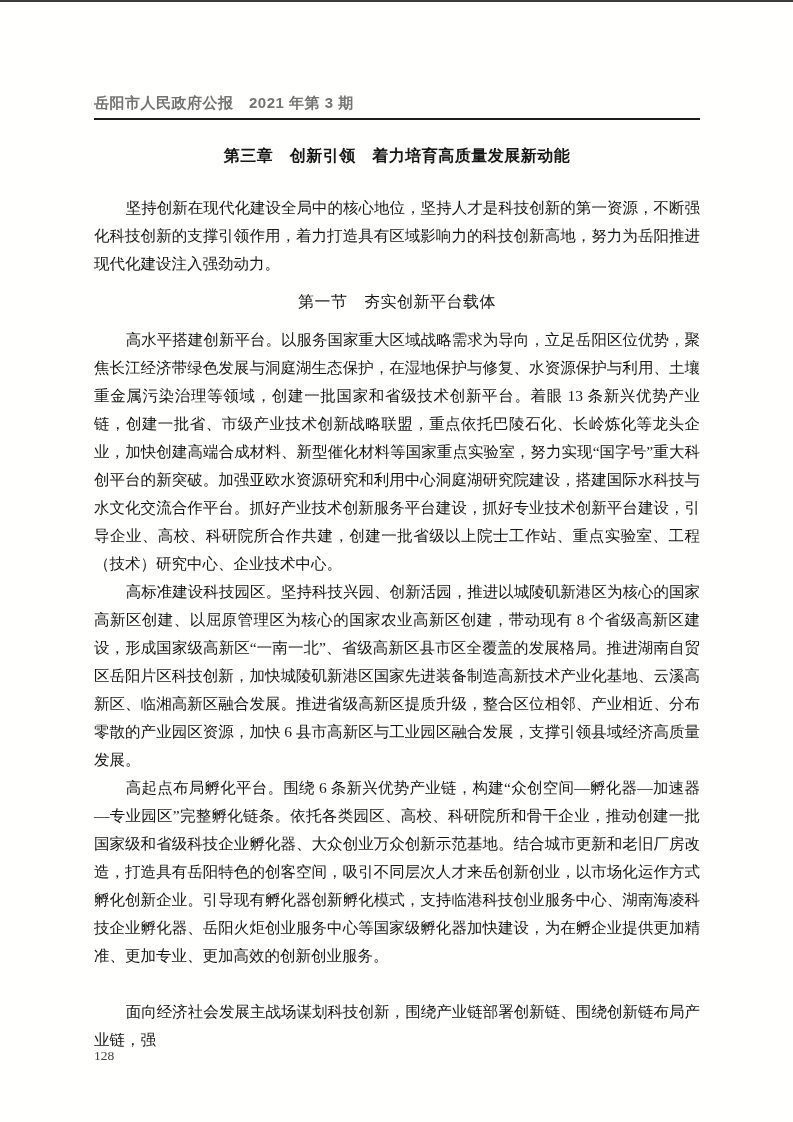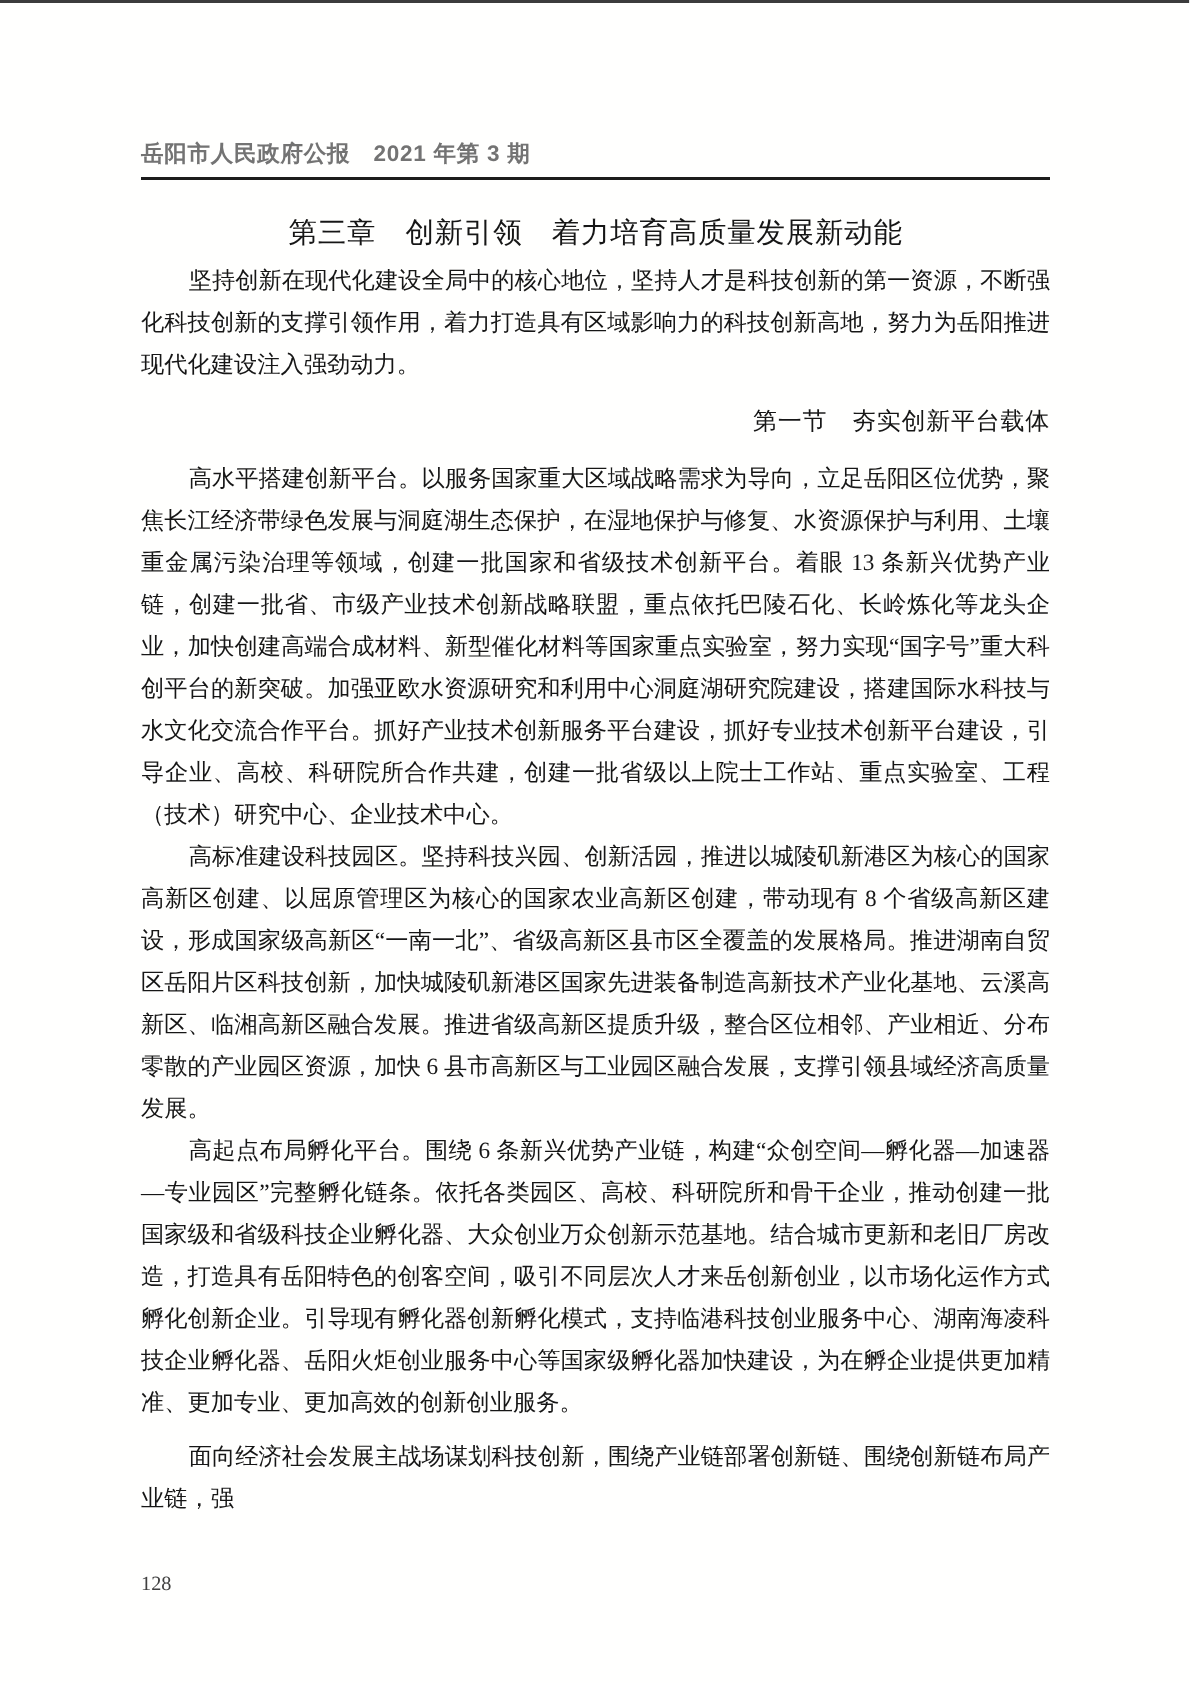--- a/index.html
+++ b/index.html
@@ -36,47 +36,47 @@
     font-size: 15px;
     line-height: 18px;
     letter-spacing: 0.5px;
     padding-bottom: 6px;
     border-bottom: 2px solid #1c1c1c;
     color: #737373;
   }
   .chapter-heading {
     margin: 26px 0 0 0;
     text-align: center;
-    font-size: 19px;
-    font-weight: normal;
+    font-size: 16px;
+    font-weight: bold;
     line-height: 20px;
     letter-spacing: 0.5px;
   }
   .section-heading {
     margin: 14px 0;
-    text-align: right;
+    text-align: center;
     font-size: 16px;
     font-weight: normal;
     line-height: 20px;
     letter-spacing: 0.5px;
   }
   .section-heading.s2 {
     margin-top: 30px;
   }
   .doc p {
     margin: 0;
     font-size: 15.5px;
     line-height: 28px;
     text-align: justify;
     text-justify: inter-ideograph;
     text-indent: 2.05em;
     word-break: break-all;
   }
   .doc p.p-gap {
-    margin-top: 8px;
+    margin-top: 28px;
   }
   .page-number {
     position: absolute;
     left: 94px;
     top: 1048px;
     font-size: 13.5px;
     line-height: 16px;
     color: #404040;
   }
 </style>

